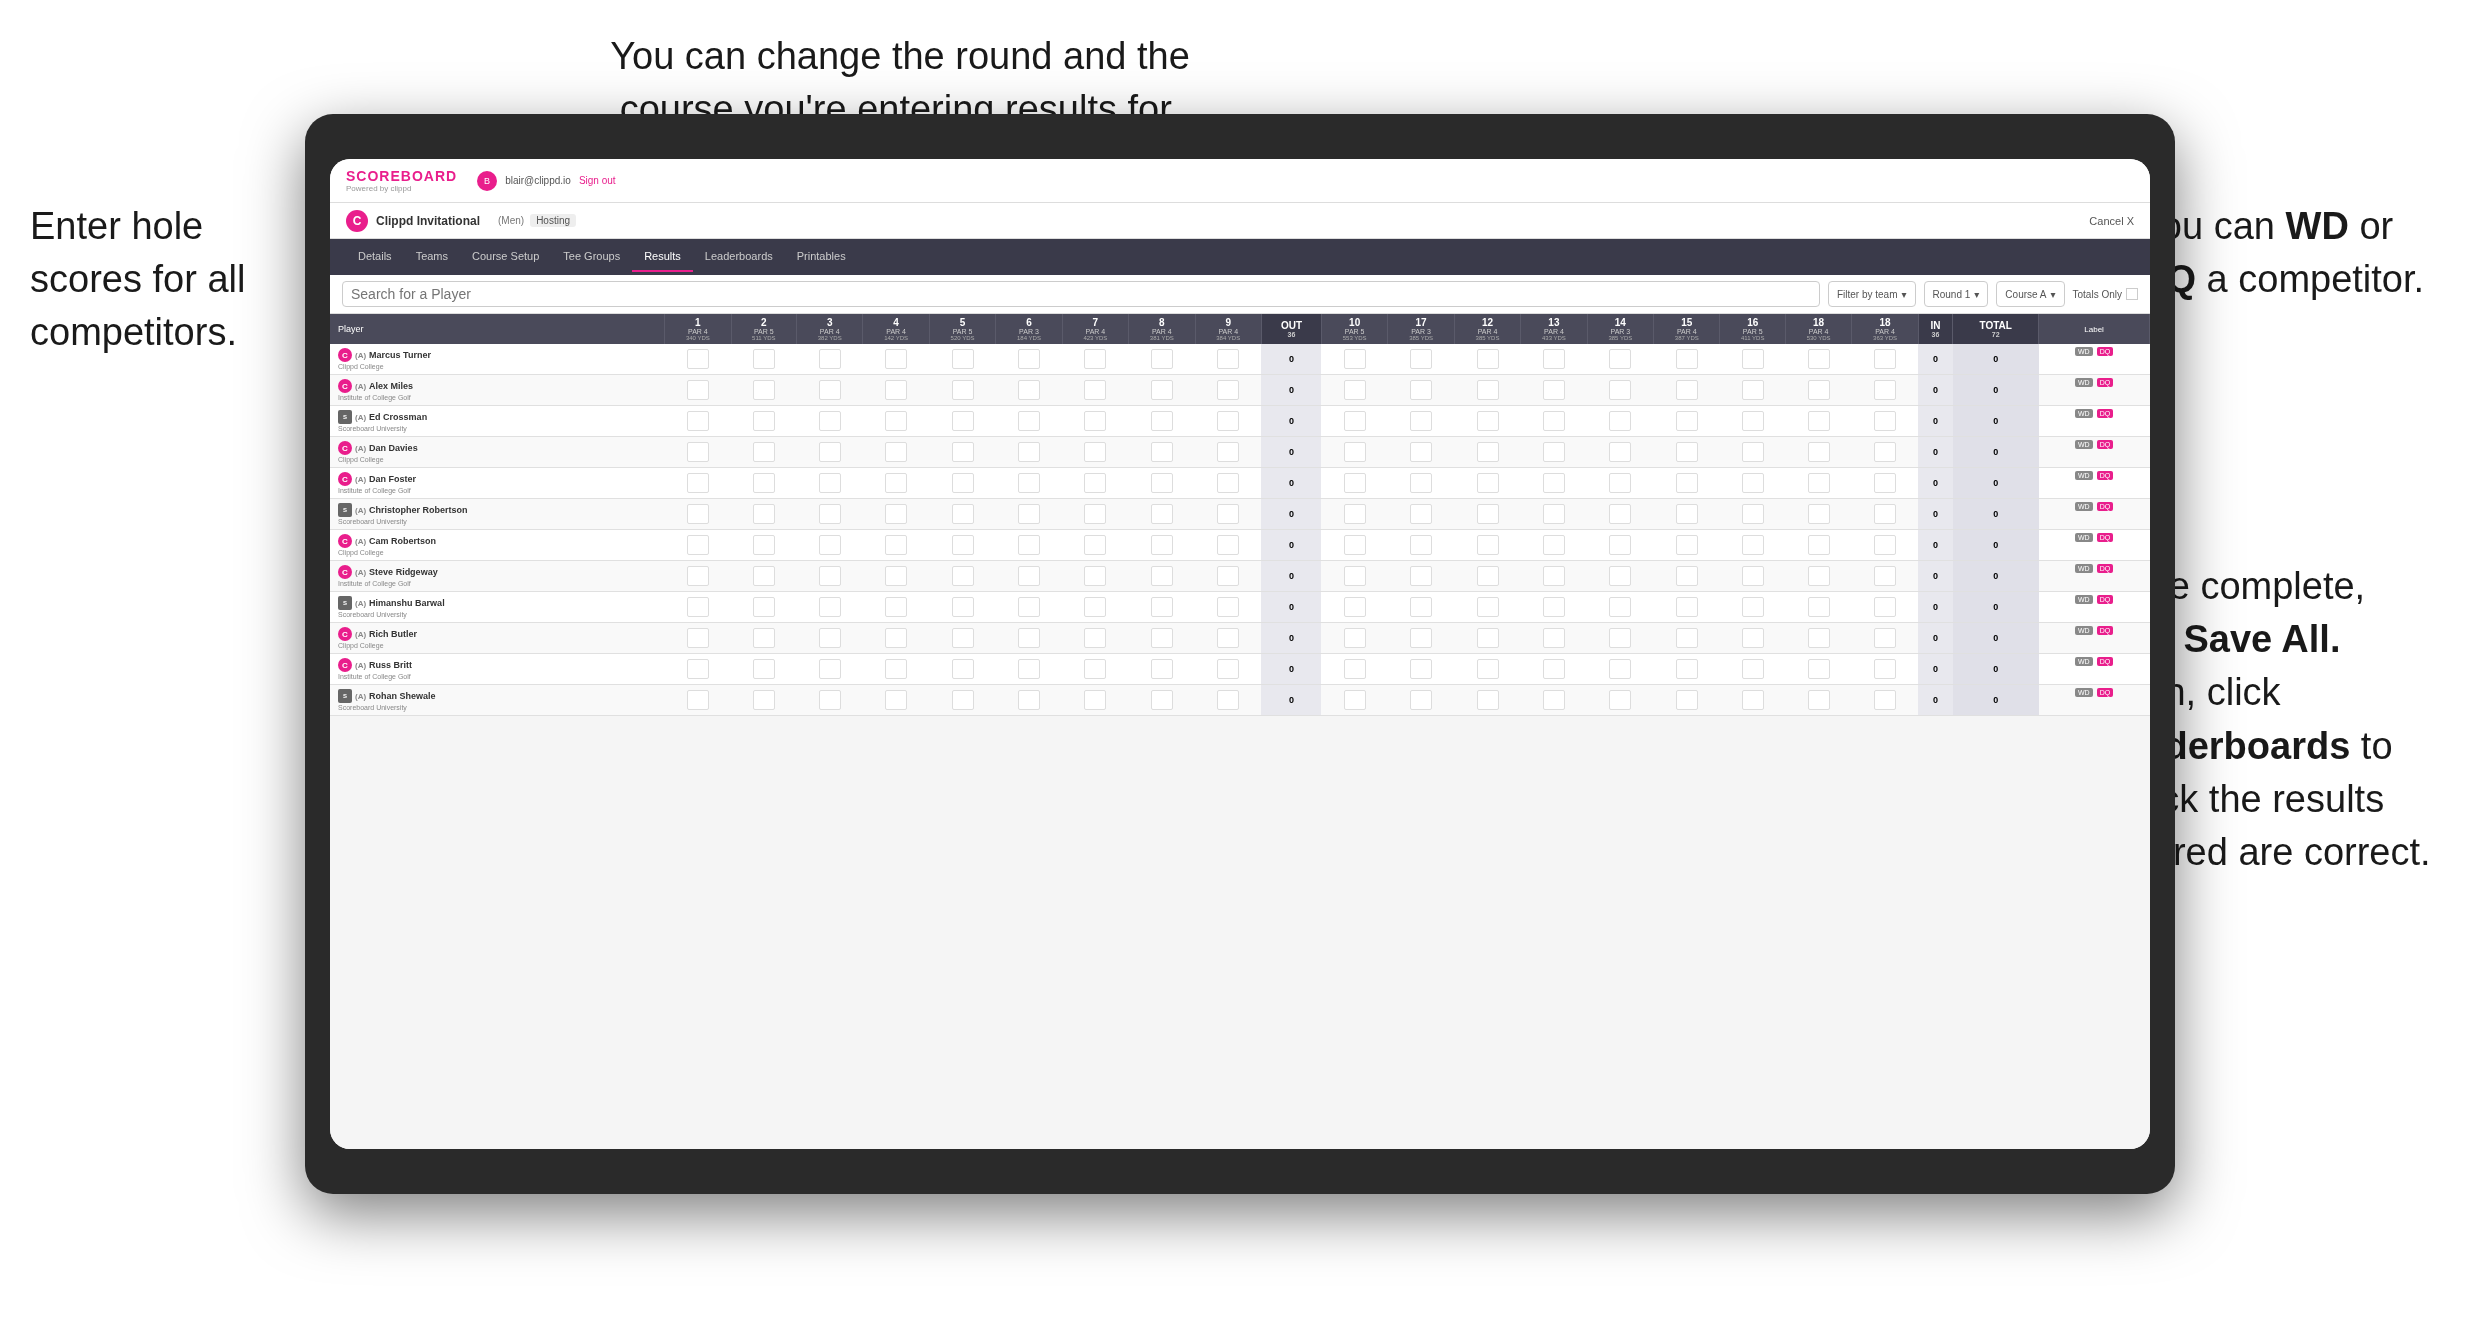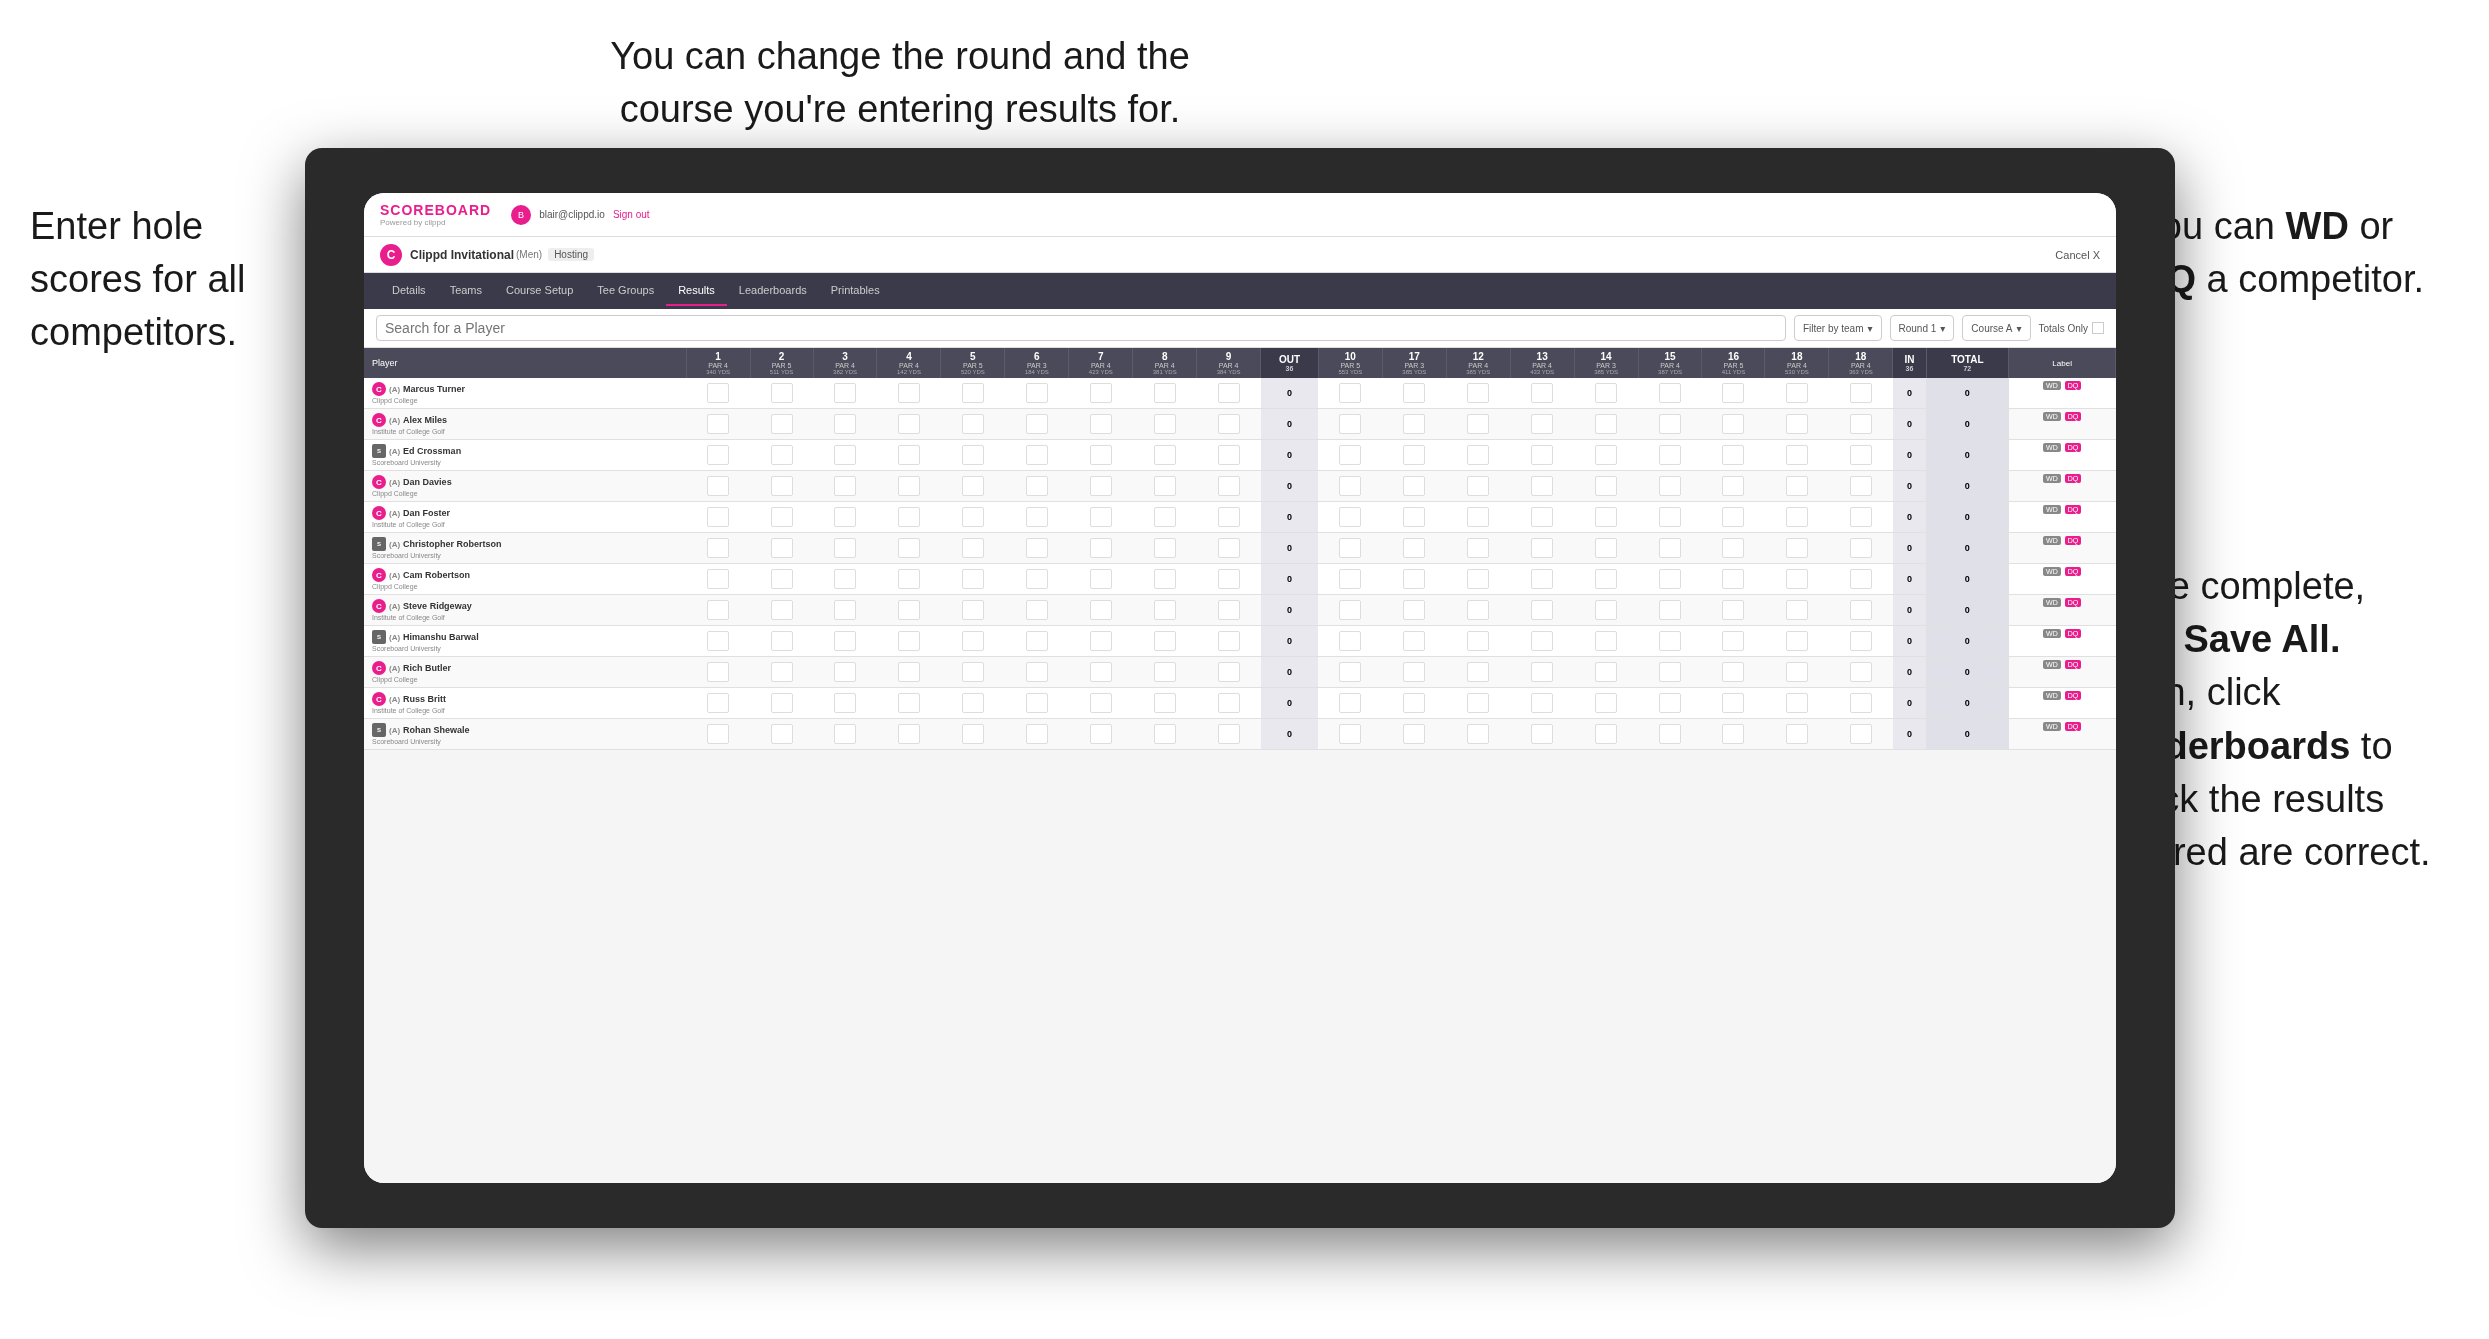--- a/index.html
+++ b/index.html
@@ -47,28 +47,28 @@
       right: 20px;
       width: 370px;
       font-size: 38px;
     }
 
     .bold { font-weight: bold; }
 
     
     .tablet {
       position: absolute;
-      top: 148px;
+      top: 114px;
       left: 305px;
       width: 1870px;
       height: 1080px;
       background: #2a2a2a;
-      border-radius: 17px;
+      border-radius: 28px;
       box-shadow: 0 20px 60px rgba(0,0,0,0.5);
-      padding: 45px 59px;
+      padding: 45px 25px;
     }
 
     .tablet-screen {
       width: 100%;
       height: 100%;
       background: #f0f0f0;
       border-radius: 20px;
       overflow: hidden;
       display: flex;
       flex-direction: column;
@@ -156,21 +156,21 @@
       color: white;
       font-weight: bold;
       font-size: 12px;
       margin-right: 8px;
     }
 
     .tournament-title {
       font-size: 12px;
       font-weight: bold;
       color: #333;
-      margin-right: 2px;
+      margin-right: 18px;
     }
 
     .tournament-badge {
       font-size: 10px;
       color: #777;
       margin-right: 6px;
     }
 
     .hosting-badge {
       font-size: 10px;

